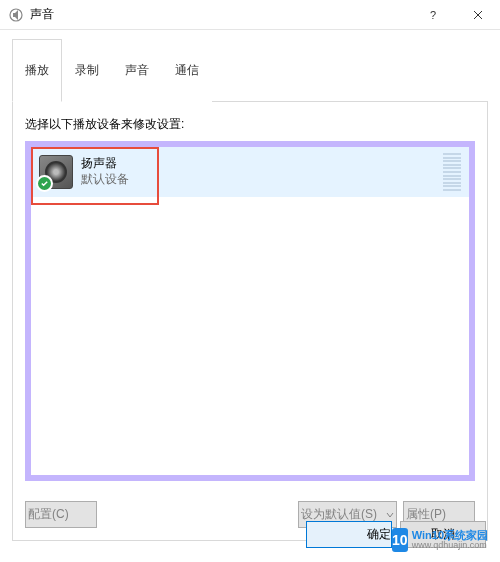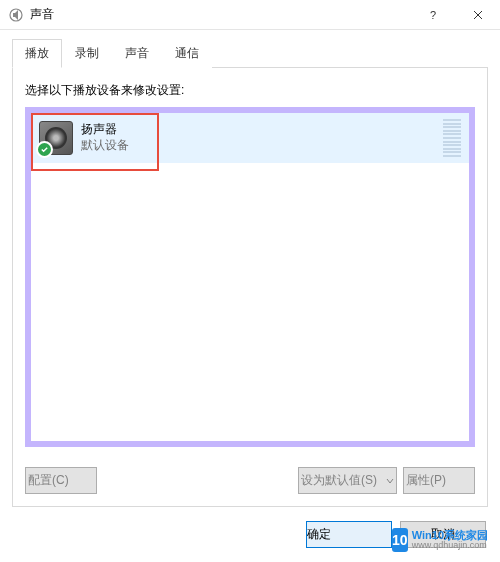--- a/index.html
+++ b/index.html
@@ -40,21 +40,21 @@
       padding: 9px 12px 12px 12px;
     }
     .tabs {
       display: flex;
       align-items: flex-end;
       margin-bottom: 0;
       position: relative;
       z-index: 2;
     }
     .tab {
-      padding: 5px 12px;
+      padding: 22px 12px;
       font-size: 12px;
       color: #333;
       background: #fff;
       border: 1px solid transparent;
       cursor: pointer;
       margin-bottom: -1px;
     }
     .tab.active {
       border: 1px solid #d9d9d9;
       border-bottom: 1px solid #fff;
@@ -165,21 +165,21 @@
       bottom: 14px; right: 14px;
       display: flex; gap: 8px;
     }
     .btn-primary {
       padding: 4px 0;
       width: 86px;
       font-size: 12px;
       border: 1px solid #0078d7;
       background: #e5f1fb;
       color: #000;
-      text-align: left;
+      text-align: right;
       cursor: pointer;
     }
     .btn-secondary {
       padding: 4px 0;
       width: 86px;
       font-size: 12px;
       border: 1px solid #adadad;
       background: #e1e1e1;
       color: #000;
       text-align: center;

